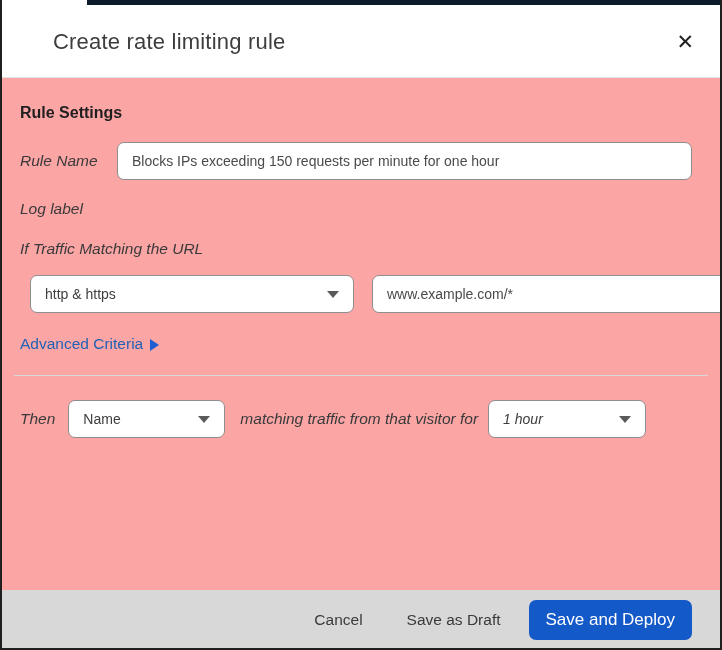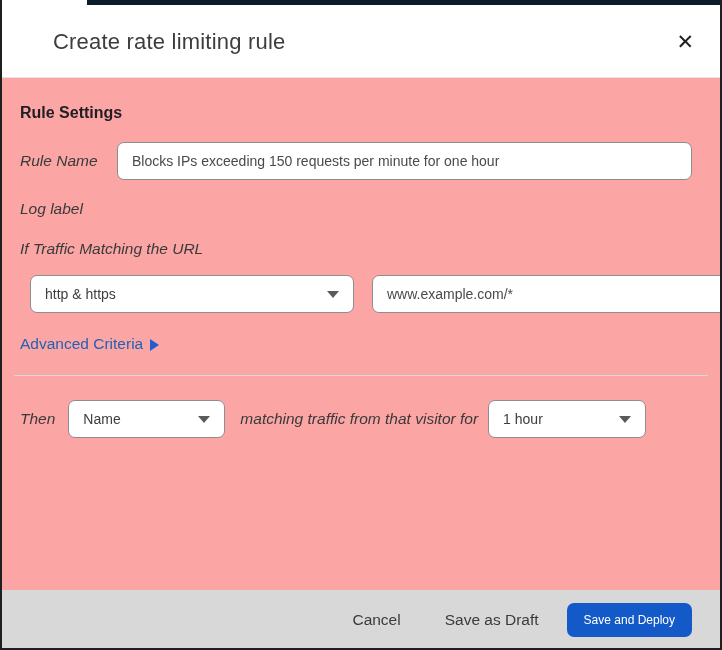--- a/index.html
+++ b/index.html
@@ -86,38 +86,38 @@
     width: 0; height: 0;
     border-top: 6px solid transparent; border-bottom: 6px solid transparent;
     border-left: 9px solid #1d5fd0; margin-top: 2px;
   }
 
   .divider { border: none; border-top: 1px solid #d8d8d8; margin: 22px -16px 0 -6px; }
 
   .then-row { margin-top: 24px; }
   .action-select { width: 157px; flex: none; margin-left: 13px; }
   .then-mid { margin-left: 15px; }
-  .duration-select { width: 158px; flex: none; margin-left: 10px; }
+  .duration-select { width: 158px; flex: none; margin-left: 10px; font-style: italic; }
 
   
   .modal-footer {
     height: 60px; background: #d8d8d8;
     display: flex; align-items: center; justify-content: flex-end;
     padding-right: 28px;
   }
   .btn-text {
     background: none; border: none; cursor: pointer;
     font-size: 15.5px; color: #3a3a3a; font-family: "Liberation Sans", sans-serif;
     padding: 8px 0;
   }
   .btn-cancel { margin-right: 44px; }
   .btn-draft  { margin-right: 28px; }
   .btn-primary {
     background: #1459c8; color: #ffffff; border: none; cursor: pointer;
-    border-radius: 7px; padding: 10px 17px; font-size: 12px;
+    border-radius: 7px; padding: 10px 17px; font-size: 17px;
     font-family: "Liberation Sans", sans-serif;
   }
 </style>
 </head>
 <body>
 
 <div class="screen">
   <div class="top-strip"></div>
 
   <div class="modal-header">

